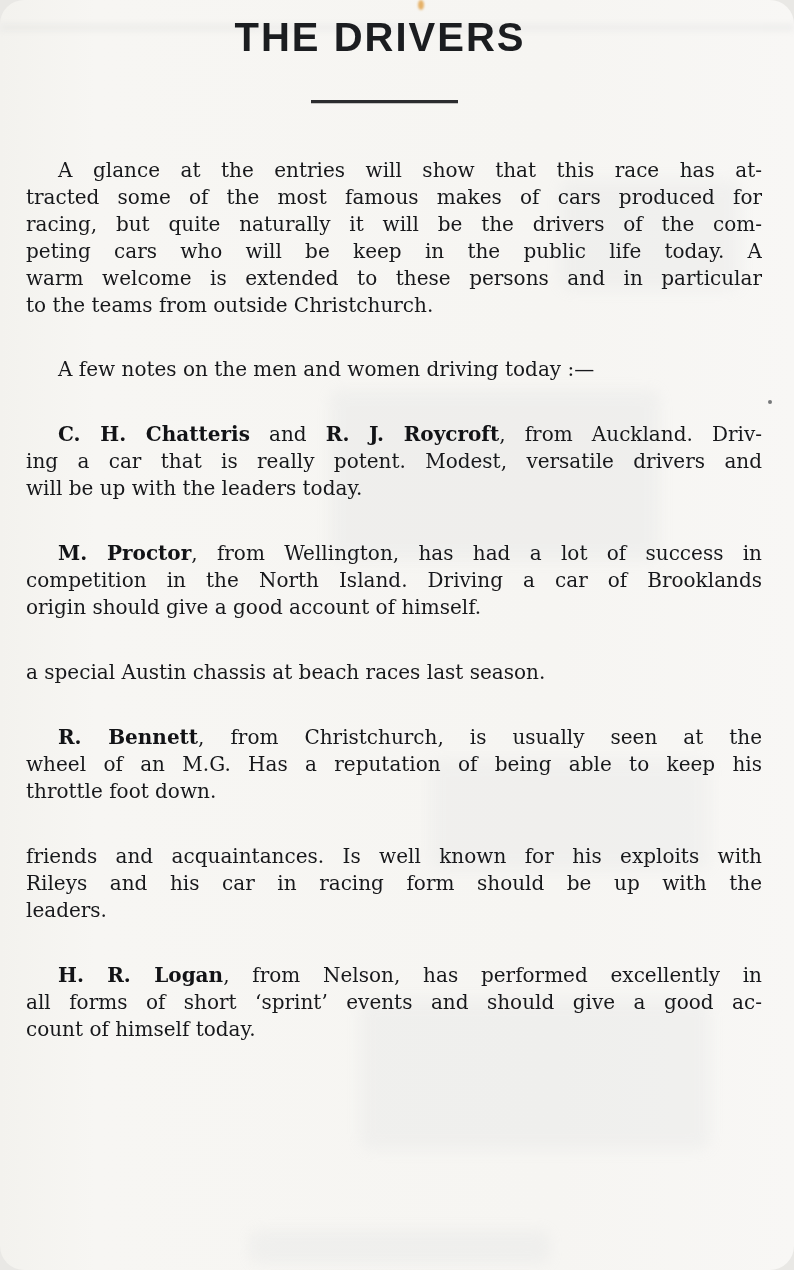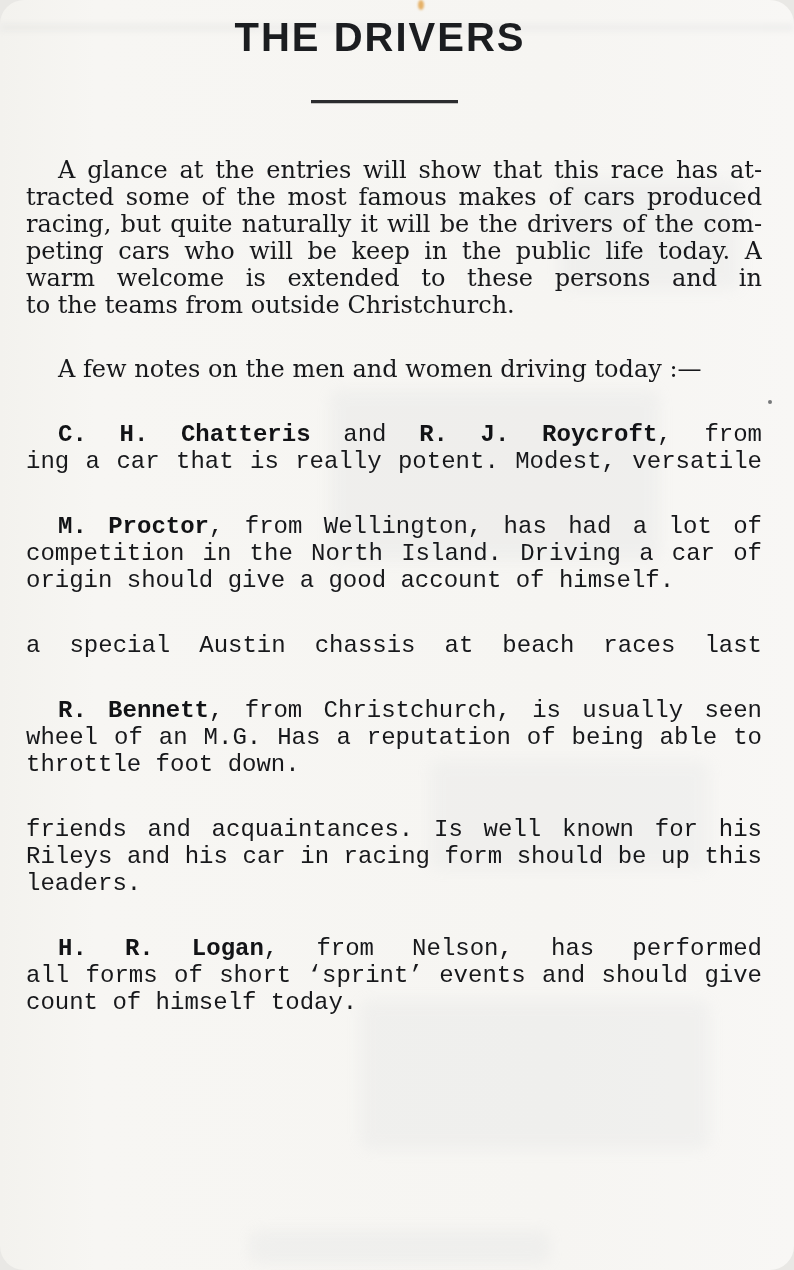--- a/index.html
+++ b/index.html
@@ -25,23 +25,23 @@
     line-height:46px;
   }
   .rule{
     width:147px;height:3px;background:#2b2c2e;
     margin:40px auto 0;
     transform:translateX(-10px);
     box-shadow:0 1px 0 rgba(40,40,40,.25);
   }
   .intro{margin-top:54px;}
   .fewnotes{margin-top:37px;}
-  .para{margin-top:38px;font-family:Liberation Mono, monospace;}
+  .para{margin-top:38px;}
   .line{
-    font-size:24px;
+    font-size:20px;
     line-height:27px;
     height:27px;
     text-align:justify;
     text-align-last:justify;
     overflow:hidden;
     white-space:normal;
   }
   .line.first{text-indent:32px;}
   .line.last{text-align-last:left;}
   .bold{font-weight:bold;color:#121316;}
@@ -76,37 +76,38 @@
         <div class="line">warm welcome is extended to these persons and in particular</div>
         <div class="line last">to the teams from outside Christchurch.</div>
       </div>
 
     <div class="line first last fewnotes">A few notes on the men and women driving today :—</div>
 
     <div id="drivers">
         <div class="para">
           <div class="line first"><span class="bold">C. H. Chatteris</span><span> and </span><span class="bold">R. J. Roycroft</span><span>, from Auckland. Driv-</span></div>
           <div class="line">ing a car that is really potent. Modest, versatile drivers and</div>
+          <div class="line last">will be up with the leaders today.</div>
         </div>
         <div class="para">
           <div class="line first"><span class="bold">M. Proctor</span><span>, from Wellington, has had a lot of success in</span></div>
           <div class="line">competition in the North Island. Driving a car of Brooklands</div>
           <div class="line last">origin should give a good account of himself.</div>
         </div>
         <div class="para">
           <div class="line last">a special Austin chassis at beach races last season.</div>
         </div>
         <div class="para">
           <div class="line first"><span class="bold">R. Bennett</span><span>, from Christchurch, is usually seen at the</span></div>
           <div class="line">wheel of an M.G. Has a reputation of being able to keep his</div>
           <div class="line last">throttle foot down.</div>
         </div>
         <div class="para">
           <div class="line">friends and acquaintances. Is well known for his exploits with</div>
-          <div class="line">Rileys and his car in racing form should be up this the</div>
+          <div class="line">Rileys and his car in racing form should be up with the</div>
           <div class="line last">leaders.</div>
         </div>
         <div class="para">
           <div class="line first"><span class="bold">H. R. Logan</span><span>, from Nelson, has performed excellently in</span></div>
           <div class="line">all forms of short ‘sprint’ events and should give a good ac-</div>
           <div class="line last">count of himself today.</div>
         </div>
       </div>
   </div>
 </div>

